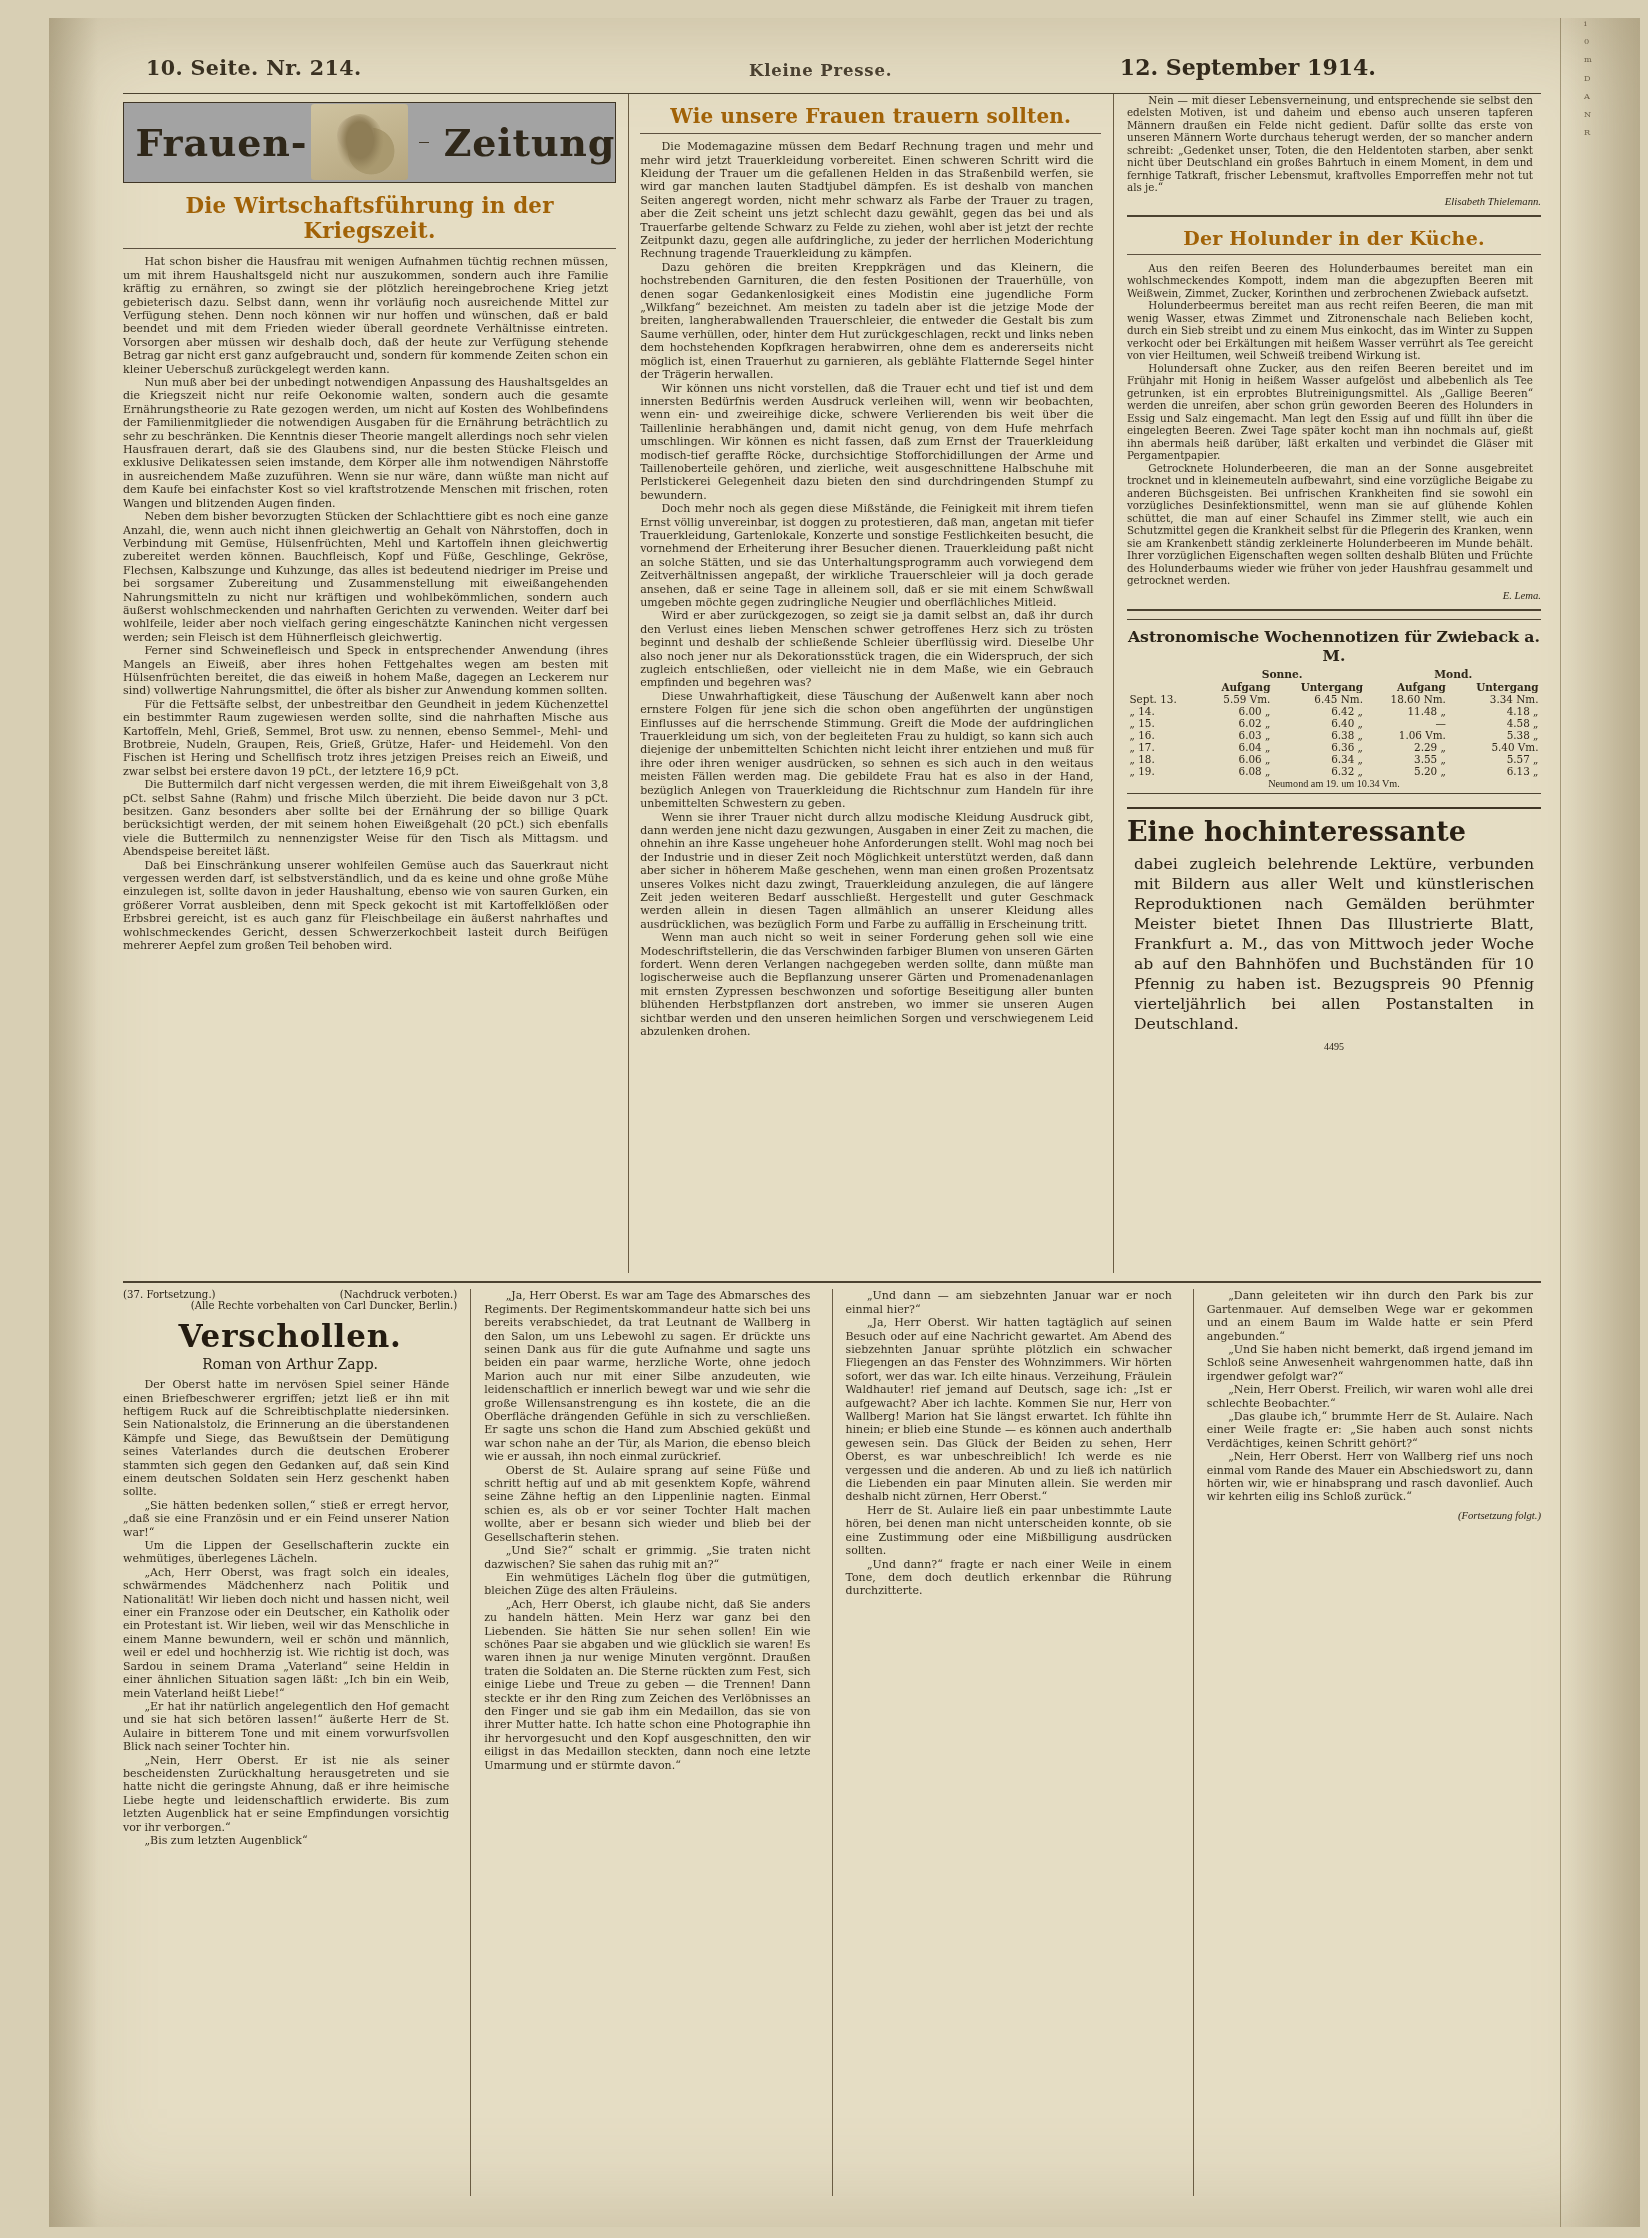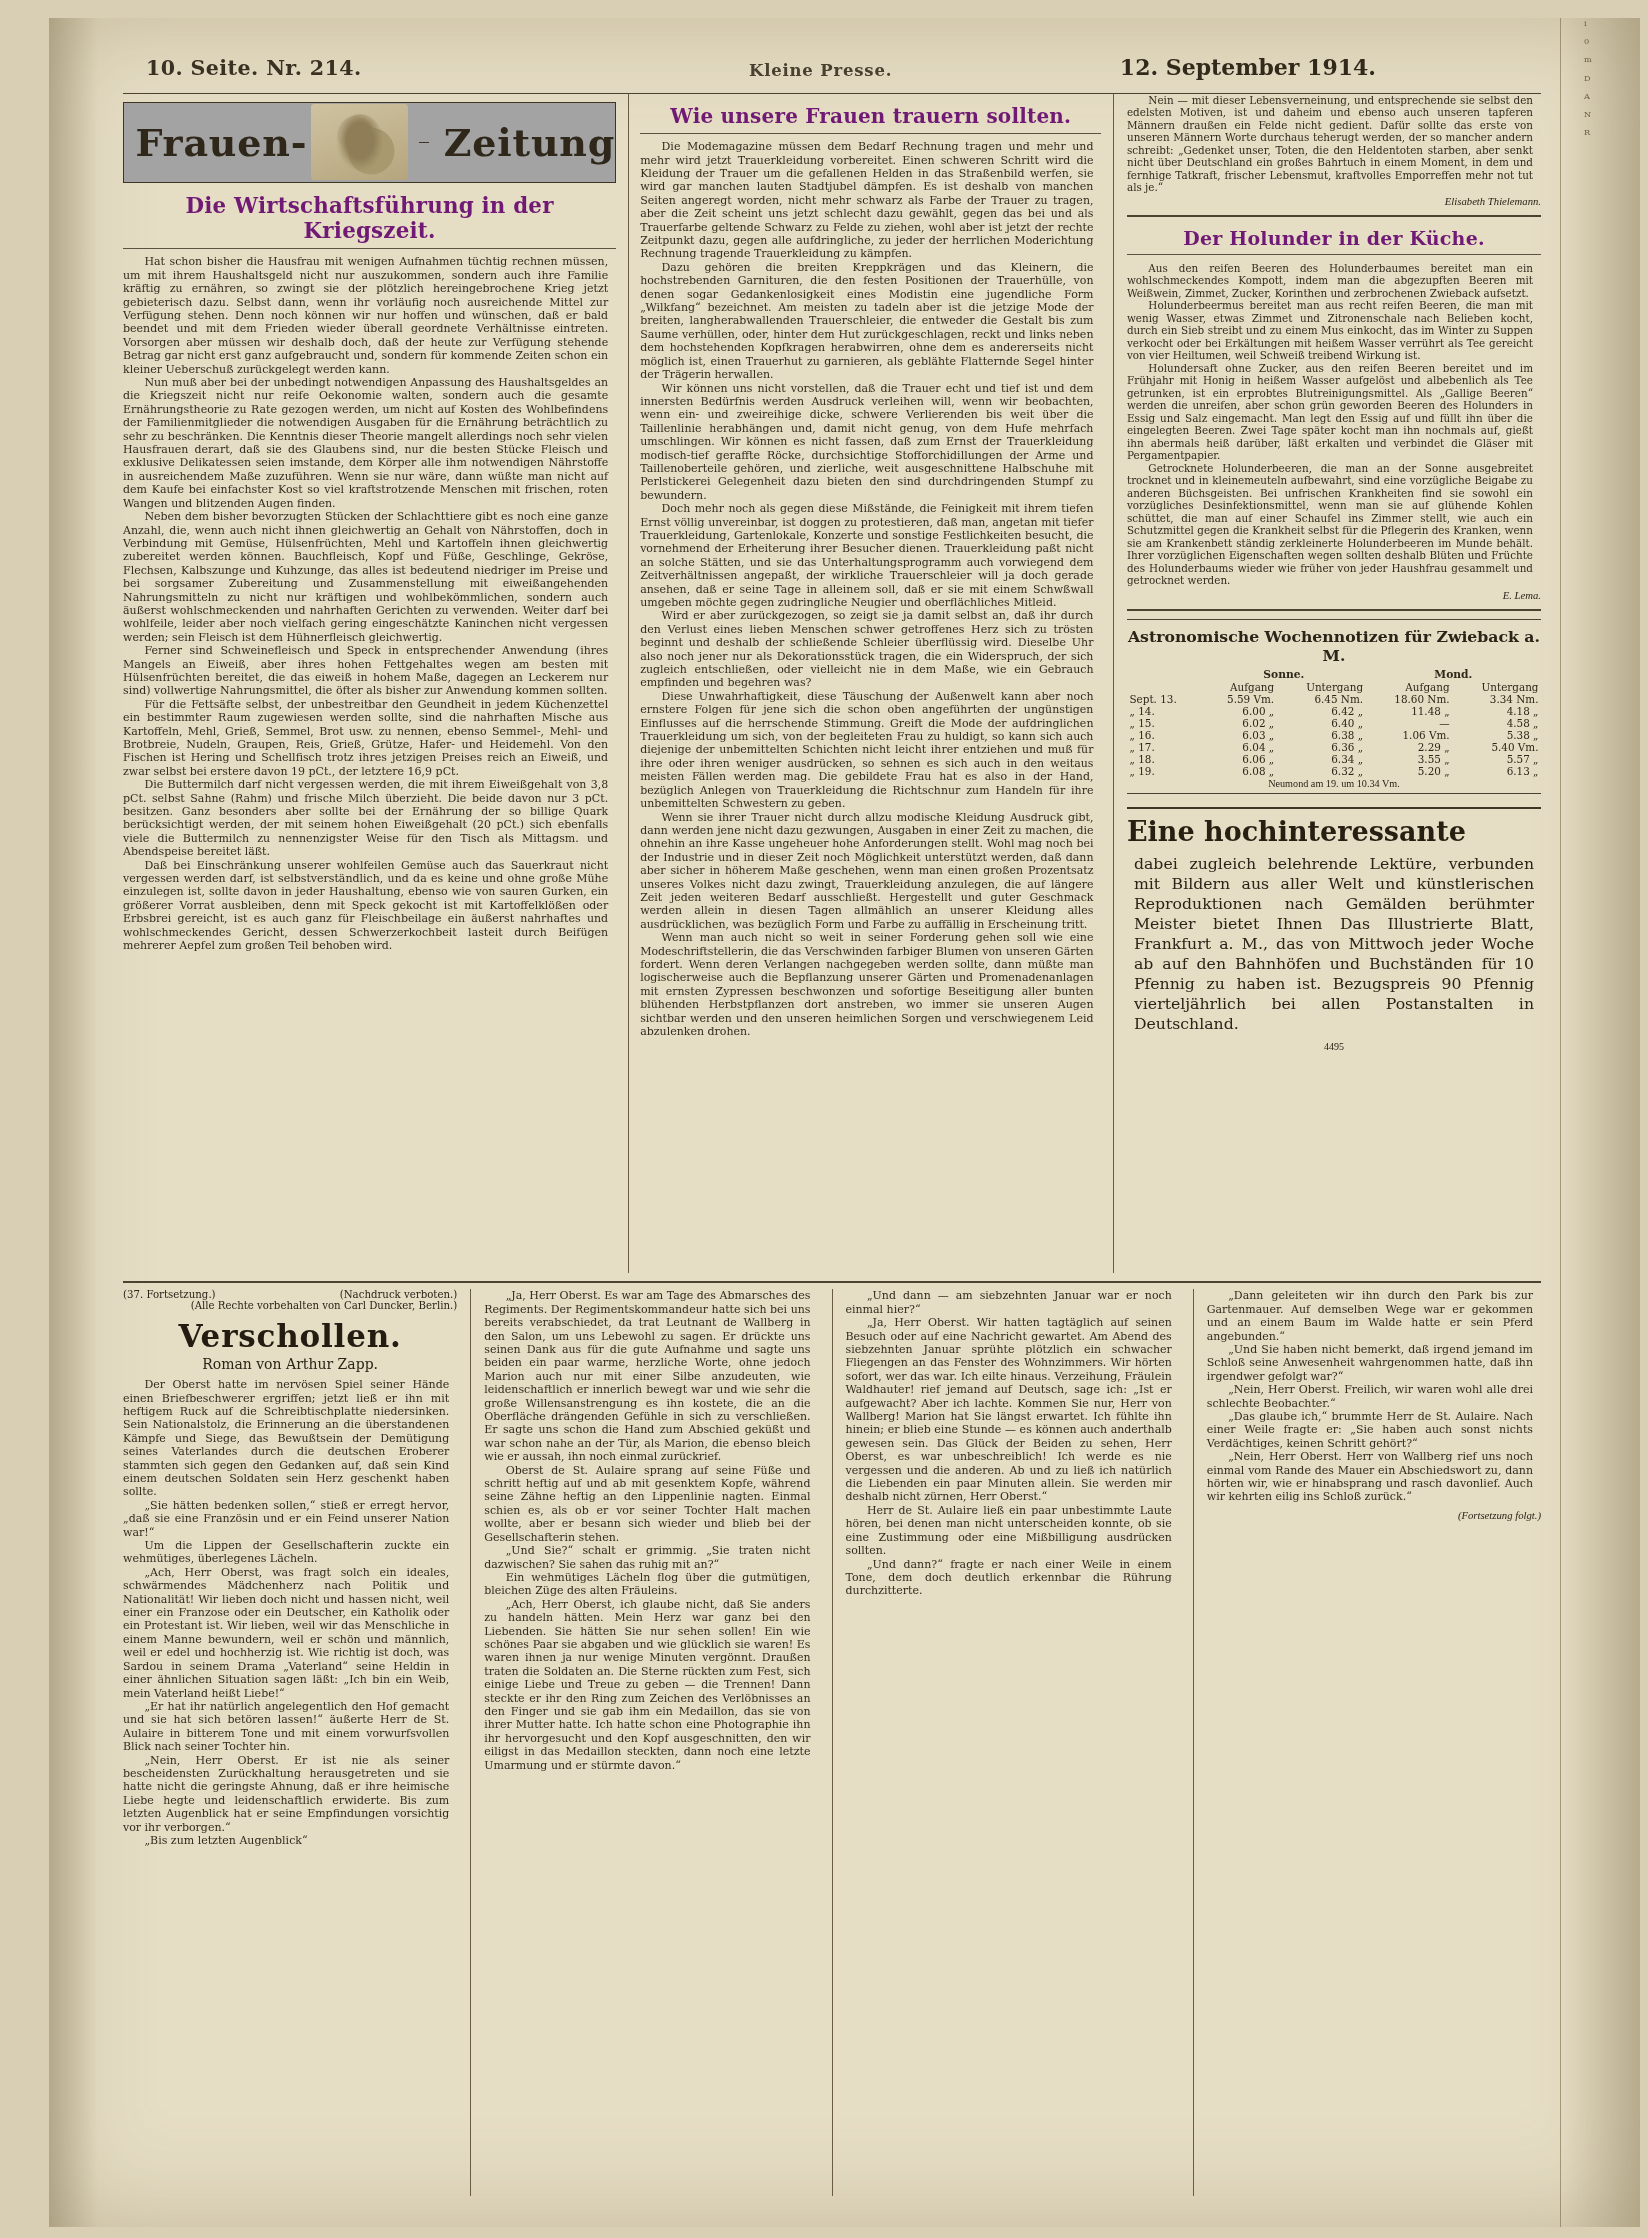--- a/index.html
+++ b/index.html
@@ -85,21 +85,21 @@
   }
   .logo .dash{
     flex:1; height:6.6px; margin:0 8.2px;
     background:linear-gradient(to bottom, transparent 45%, #3f3525 45%, #3f3525 55%, transparent 55%);
   }
 
   
   h2.hl{
     font-family:"DejaVu Serif", serif;
     font-size:21.4px; font-weight:bold; text-align:center;
-    margin:10px 0 3.3px 0; color:#701a75; letter-spacing:0.2px;
+    margin:10px 0 3.3px 0; color:#a16207; letter-spacing:0.2px;
   }
   h2.hl.small{ font-size:19px; }
   h2.hl.mid{ font-size:20px; }
   .hr-thin{ border-top:0.8px solid #5d5140; margin:5px 0 6.6px 0; }
   .hr-dbl{ border-top:2.5px double #4b4230; margin:8.2px 0; }
 
   
   .bt{
     font-family:"DejaVu Serif", serif;
     font-size:11px; line-height:13.4px;
@@ -116,21 +116,21 @@
   
   .astro-h{
     font-family:"DejaVu Serif", serif; font-weight:bold; font-size:15.7px;
     text-align:center; margin:3.3px 0 3.3px 0;
   }
   table.astro{
     width:100%; border-collapse:collapse;
     font-family:"DejaVu Serif", serif; font-size:10.4px; color:#2f2719;
   }
   table.astro th, table.astro td{ padding:0 2.5px; text-align:right; white-space:nowrap; }
-  table.astro th{ font-weight:normal; }
+  table.astro th{ font-weight:bold; }
   table.astro .grp{ text-align:center; font-weight:bold; font-size:10.7px; }
   table.astro .lbl{ text-align:left; }
   .astro-note{ font-size:10.2px; text-align:center; margin-top:1.6px; }
   .astro-box{ border-top:1.6px solid #4b4230; border-bottom:1.6px solid #4b4230; padding:3.3px 0; }
 
   
   .ad{
     border-top:2.5px solid #3f3525; margin-top:13px; padding-top:8.2px;
   }
   .ad h3{

